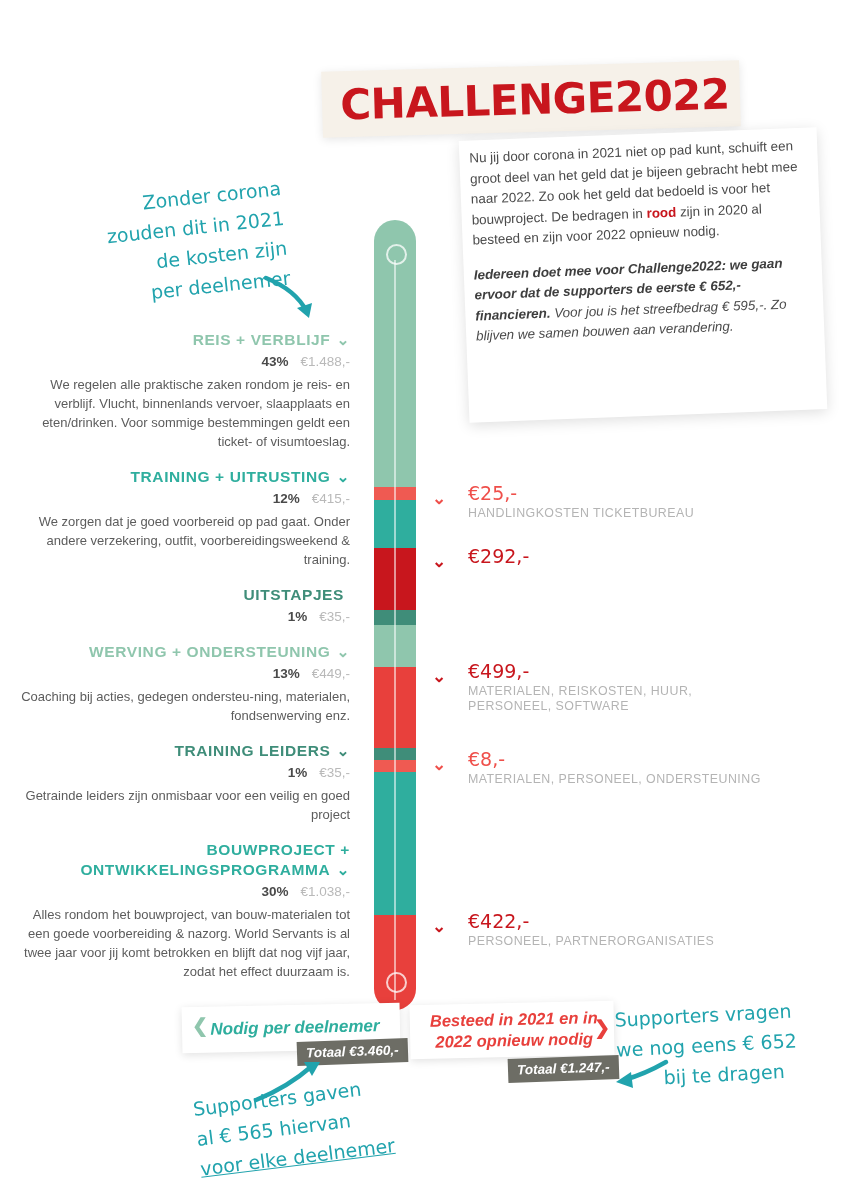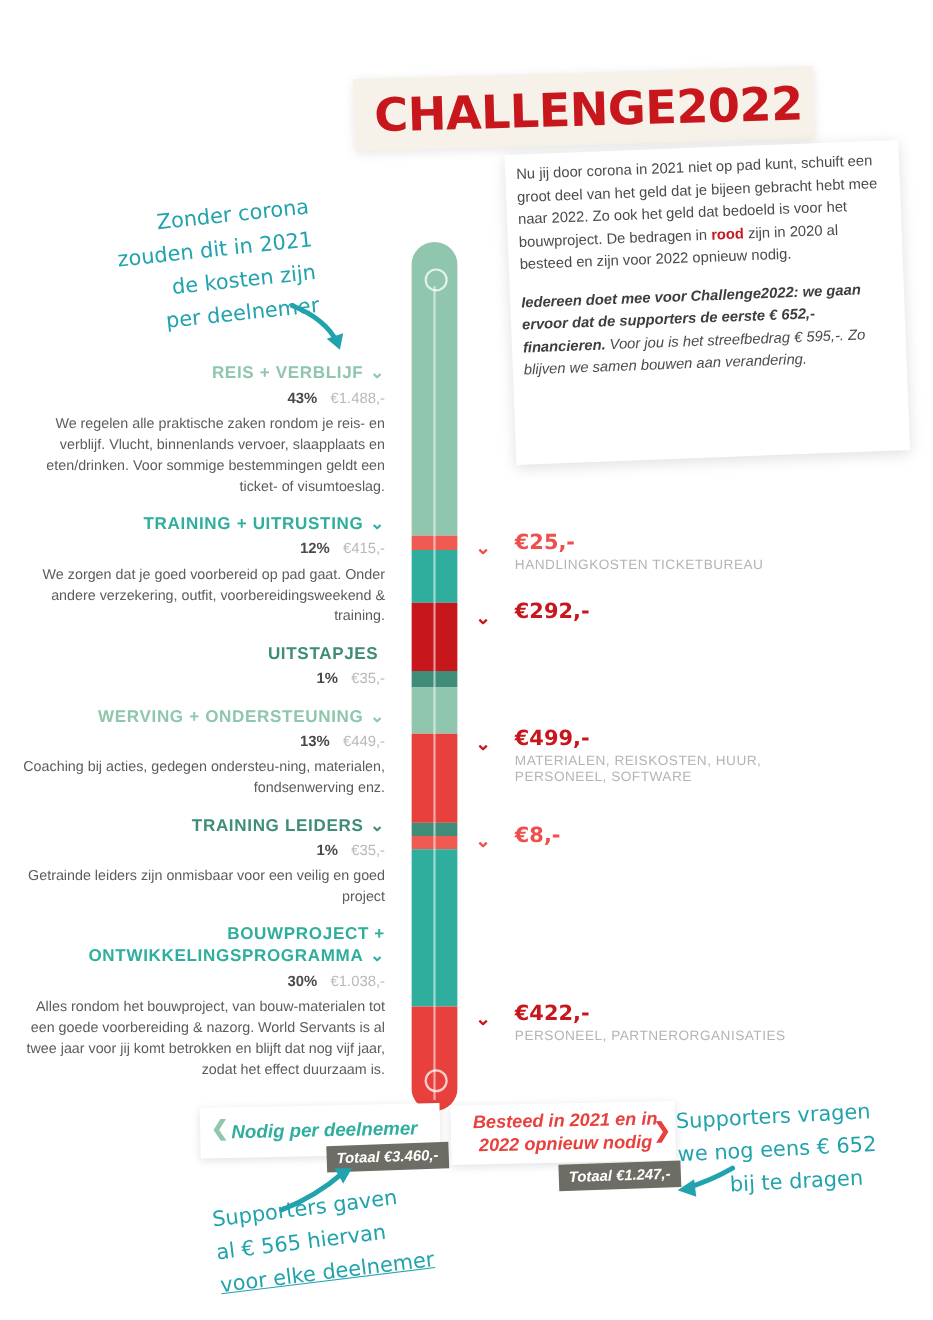--- a/index.html
+++ b/index.html
@@ -78,21 +78,21 @@
   .tube{position:absolute;left:0;top:0;width:42px;height:790px;border-radius:21px;overflow:hidden;}
   .seg{position:absolute;left:0;width:42px;}
   .stem{position:absolute;left:20px;top:40px;width:2px;height:740px;background:rgba(255,255,255,.55);}
   .bulb-ring{position:absolute;left:12px;top:24px;width:17px;height:17px;border:2px solid rgba(255,255,255,.75);border-radius:50%;}
   .bulb-ring.bot{top:752px;}
 
   
   .right-col{position:absolute;left:432px;top:470px;width:330px;}
   .ritem{position:absolute;left:0;width:330px;}
   .ritem .rchev{position:absolute;left:0;top:6px;font-size:17px;font-weight:bold;}
-  .ritem .ramt{margin-left:36px;font-size:19px;font-weight:bold;line-height:22px;font-family:"DejaVu Sans",sans-serif;}
+  .ritem .ramt{margin-left:36px;font-size:19px;font-weight:normal;line-height:22px;font-family:"DejaVu Sans",sans-serif;}
   .ritem .rsub{margin-left:36px;margin-top:2px;font-size:12.4px;letter-spacing:.45px;color:#b4b4b4;line-height:15px;}
   .r-salmon{color:#ef4f4a;}
   .r-dark{color:#c8161d;}
 
   
   .legend-left{
     position:absolute;left:182px;top:1005px;width:218px;height:46px;
     background:#fff;box-shadow:0 2px 9px rgba(0,0,0,.12);transform:rotate(-1.2deg);
   }
   .legend-left-txt{
@@ -205,20 +205,21 @@
         <div class="ramt r-dark">€292,-</div>
       </div>
       <div class="ritem" style="top: 190px;">
         <span class="rchev r-dark">⌄</span>
         <div class="ramt r-dark">€499,-</div>
         <div class="rsub">MATERIALEN, REISKOSTEN, HUUR, PERSONEEL, SOFTWARE</div>
       </div>
       <div class="ritem" style="top: 278px;">
         <span class="rchev r-salmon">⌄</span>
         <div class="ramt r-salmon">€8,-</div>
+        <div class="rsub">MATERIALEN, PERSONEEL, ONDERSTEUNING</div>
       </div>
       <div class="ritem" style="top: 440px;">
         <span class="rchev r-dark">⌄</span>
         <div class="ramt r-dark">€422,-</div>
         <div class="rsub">PERSONEEL, PARTNERORGANISATIES</div>
       </div>
     </div>
 
   <div class="legend-left"></div>
   <div class="chev-l">❮</div>

